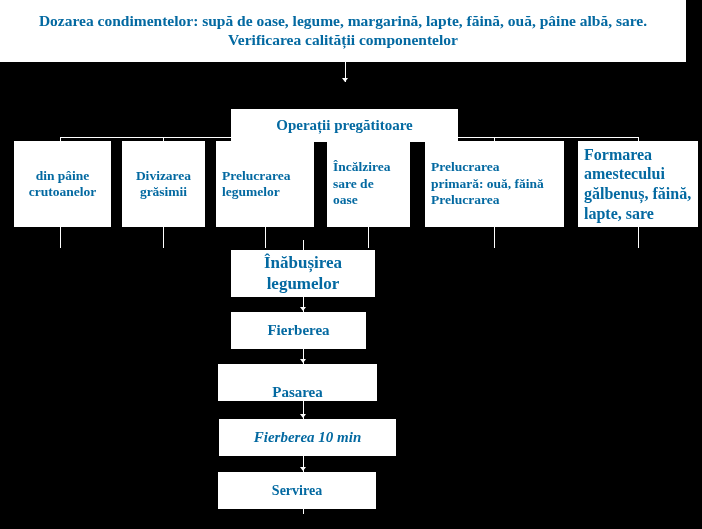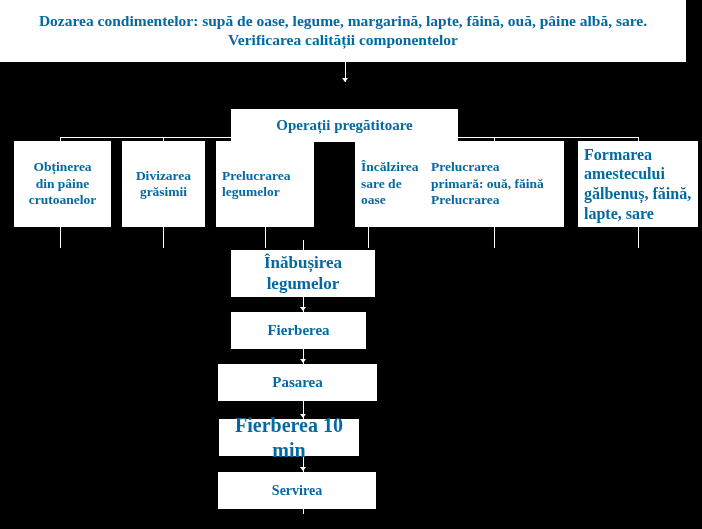--- a/index.html
+++ b/index.html
@@ -73,29 +73,29 @@
   
   #box-prep {
     left: 231px; top: 82px; width: 227px; height: 33px;
     font-size: 15px;
     margin-top: 27px;
   }
   
   #box-r1 { left: 14px;  top: 141px; width: 97px;  height: 86px; font-size: 13.5px; }
   #box-r2 { left: 122px; top: 141px; width: 83px;  height: 86px; font-size: 13.5px; }
   #box-r3 { left: 216px; top: 141px; width: 98px;  height: 86px; font-size: 13.5px; }
-  #box-r4 { left: 327px; top: 141px; width: 83px;  height: 86px; font-size: 13.5px; margin-left: 28px; }
+  #box-r4 { left: 327px; top: 141px; width: 83px;  height: 86px; font-size: 13.5px; }
   #box-r5 { left: 425px; top: 141px; width: 139px; height: 86px; font-size: 13.5px; }
   #box-r6 { left: 578px; top: 141px; width: 120px; height: 86px; font-size: 16px; justify-content: center; }
 
   
   #box-s1 { left: 231px; top: 250px; width: 144px; height: 47px; font-size: 17px; }
   #box-s2 { left: 231px; top: 312px; width: 135px; height: 37px; font-size: 15px; }
-  #box-s3 { left: 218px; top: 364px; width: 159px; height: 37px; font-size: 15px; }
-  #box-s4 { left: 219px; top: 419px; width: 140px; height: 37px; font-size: 20px; }
+  #box-s3 { left: 218px; top: 364px; width: 159px; height: 37px; font-size: 15px; justify-content: flex-end; }
+  #box-s4 { left: 219px; top: 419px; width: 177px; height: 37px; font-size: 15px; font-style: italic; }
   #box-s5 { left: 218px; top: 472px; width: 158px; height: 37px; font-size: 14px; }
 </style>
 </head>
 <body>
 
 <div id="canvas">
 
   <div class="conn" style="left:345px; top:62px; height:20px;"></div>
   <div class="arrow" style="left:342px; top:78px;"></div>
 
@@ -130,21 +130,20 @@
   <div class="box center" id="box-top">
     <span class="line">Dozarea condimentelor: supă de oase, legume, margarină, lapte, făină, ouă, pâine albă, sare.</span>
     <span class="line">Verificarea calității componentelor</span>
   </div>
 
   <div class="box center" id="box-prep">
     <span class="line">Operații pregătitoare</span>
   </div>
 
   <div class="box center" id="box-r1">
-    <span class="line">Obținerea</span>
     <span class="line">din pâine</span>
     <span class="line">crutoanelor</span>
   </div>
 
   <div class="box center" id="box-r2">
     <span class="line">Divizarea</span>
     <span class="line">grăsimii</span>
   </div>
 
   <div class="box left" id="box-r3">

